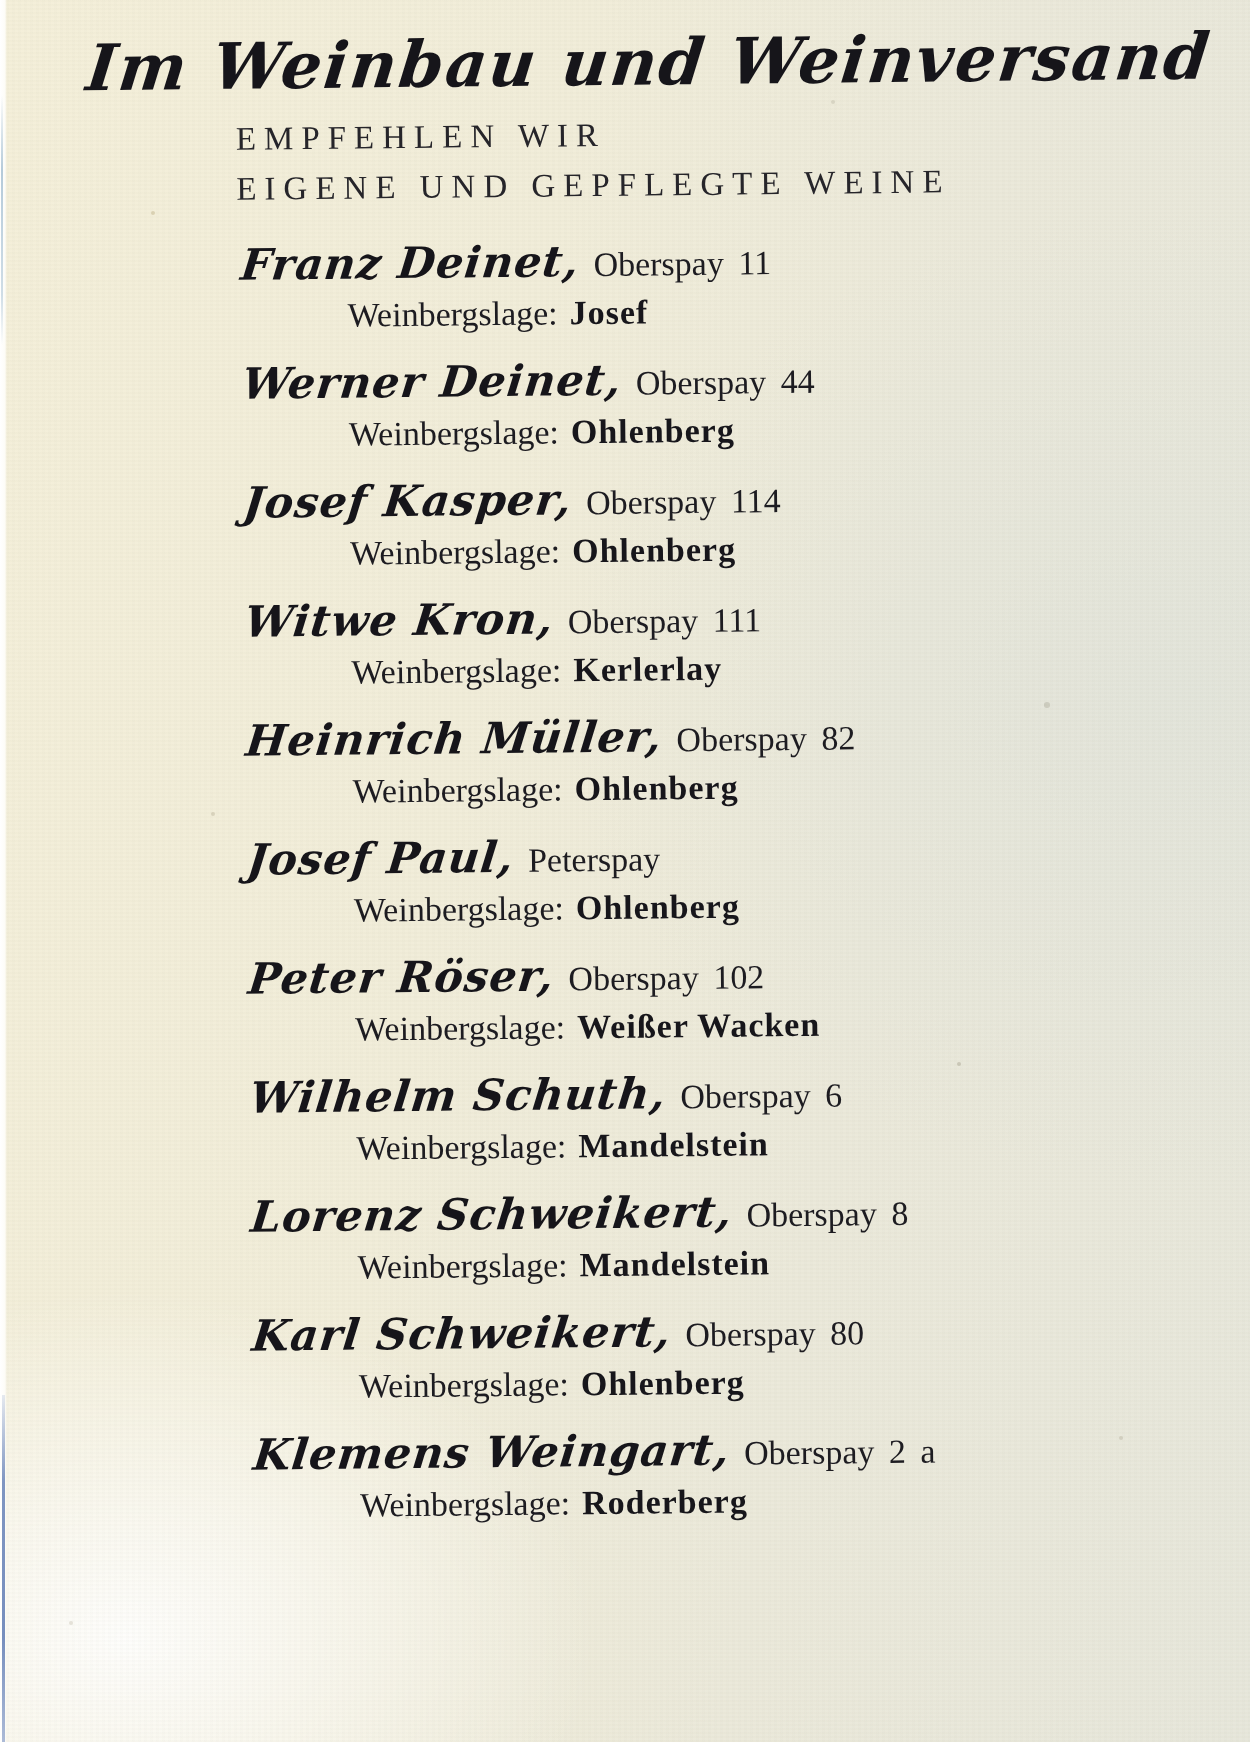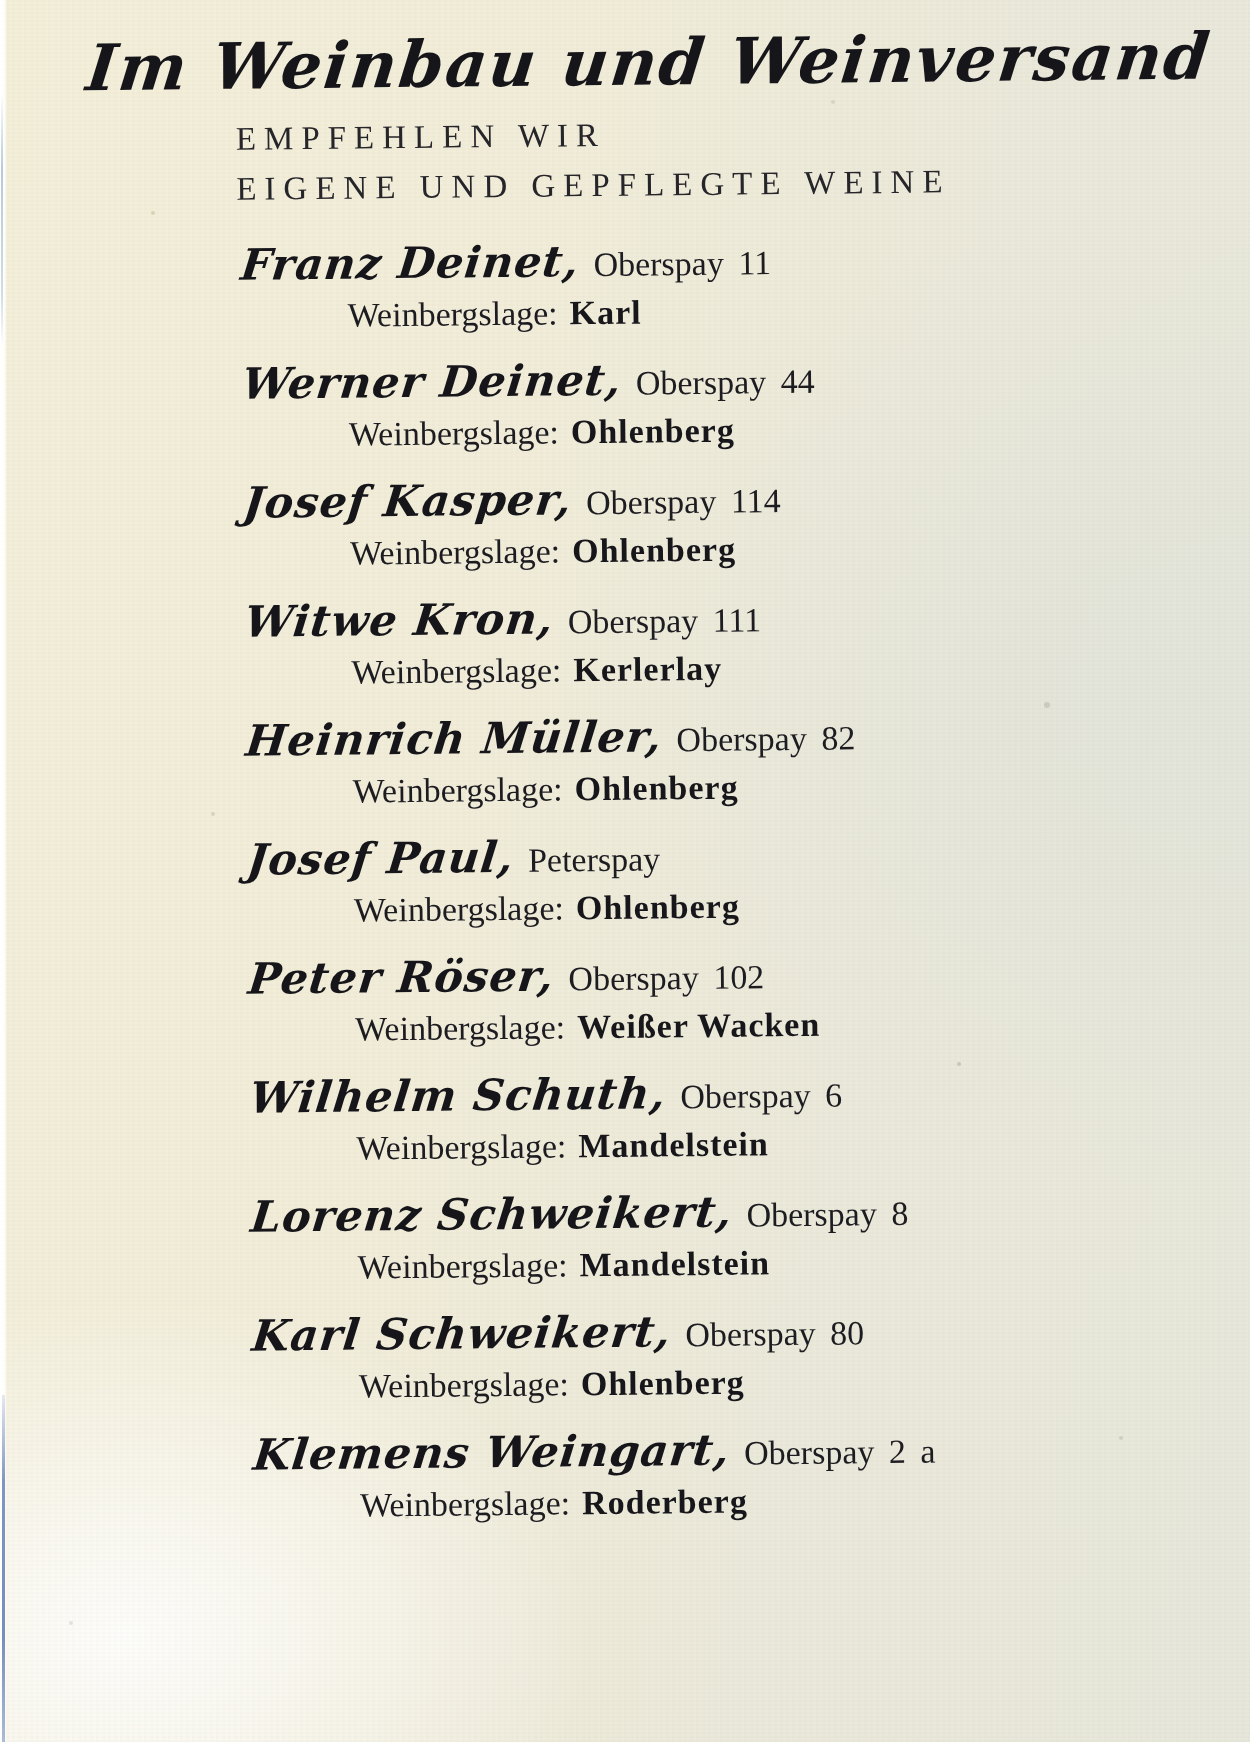--- a/index.html
+++ b/index.html
@@ -167,21 +167,21 @@
 <div class="content">
   <h1 class="title script">Im Weinbau und Weinversand</h1>
   <div class="subtitle s1">EMPFEHLEN WIR</div>
   <div class="subtitle s2">EIGENE UND GEPFLEGTE WEINE</div>
   <div id="entries">
   <div class="entry">
     <div class="line1">
       <span class="name script">Franz Deinet,</span><span class="addr">Oberspay 11</span>
     </div>
     <div class="line2">
-      <span class="lbl">Weinbergslage:</span><span class="val">Karl</span>
+      <span class="lbl">Weinbergslage:</span><span class="val">Josef</span>
     </div>
   </div>
 
   <div class="entry">
     <div class="line1">
       <span class="name script">Werner Deinet,</span><span class="addr">Oberspay 44</span>
     </div>
     <div class="line2">
       <span class="lbl">Weinbergslage:</span><span class="val">Ohlenberg</span>
     </div>

